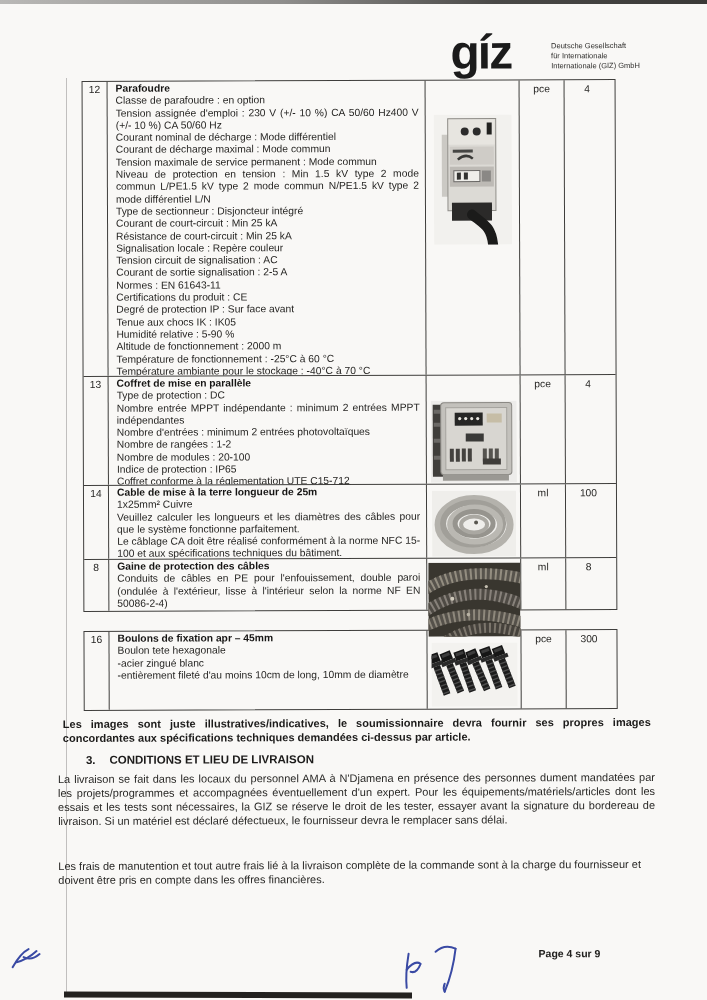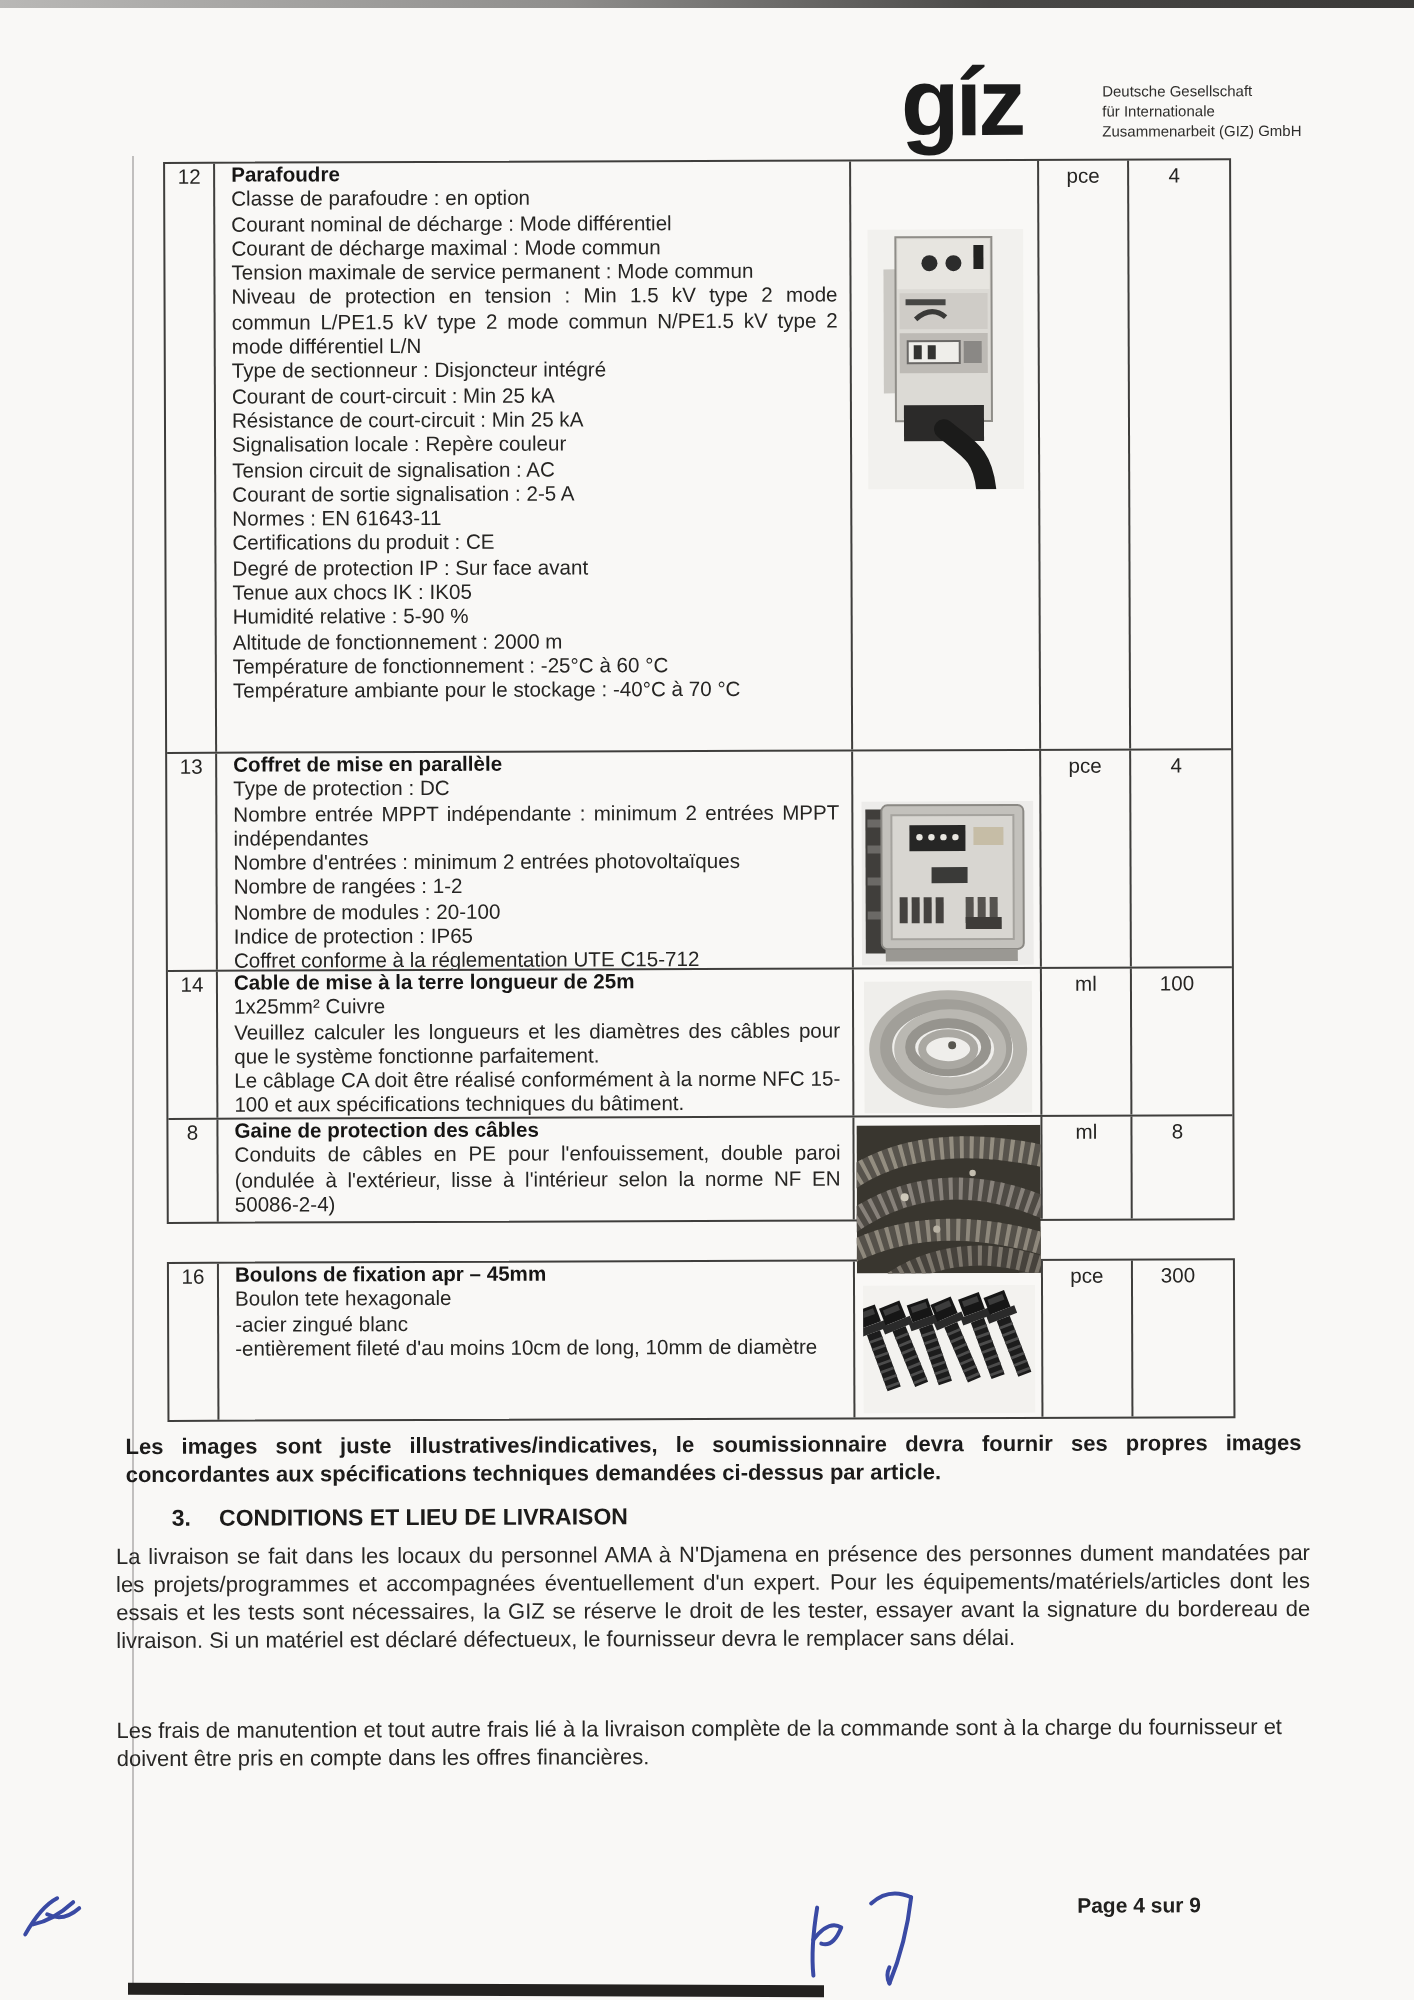--- a/index.html
+++ b/index.html
@@ -63,32 +63,33 @@
   <div class="scan-top"></div>
   <div class="left-line"></div>
 
   <div class="content">
 
     <div class="logo">
       <div class="logo-text">gíz</div>
       <div class="logo-tag">
         <div>Deutsche Gesellschaft</div>
         <div>für Internationale</div>
-        <div>Zusammenarbeit (GIZ) GmbH</div>
+        <div>Internationale (GIZ) GmbH</div>
       </div>
     </div>
 
     <div class="tblock" id="block1">
 
       <div class="trow" style="height:295px">
         <div class="c cnum">12</div>
         <div class="c cdesc">
           <div class="rtitle">Parafoudre</div>
           <div>
               <div class="spec-line">Classe de parafoudre : en option</div>
+              <div class="spec-line">Tension assignée d'emploi : 230 V (+/- 10 %) CA 50/60 Hz400 V (+/- 10 %) CA 50/60 Hz</div>
               <div class="spec-line">Courant nominal de décharge : Mode différentiel</div>
               <div class="spec-line">Courant de décharge maximal : Mode commun</div>
               <div class="spec-line">Tension maximale de service permanent : Mode commun</div>
               <div class="spec-line">Niveau de protection en tension : Min 1.5 kV type 2 mode commun L/PE1.5 kV type 2 mode commun N/PE1.5 kV type 2 mode différentiel L/N</div>
               <div class="spec-line">Type de sectionneur : Disjoncteur intégré</div>
               <div class="spec-line">Courant de court-circuit : Min 25 kA</div>
               <div class="spec-line">Résistance de court-circuit : Min 25 kA</div>
               <div class="spec-line">Signalisation locale : Repère couleur</div>
               <div class="spec-line">Tension circuit de signalisation : AC</div>
               <div class="spec-line">Courant de sortie signalisation : 2-5 A</div>

